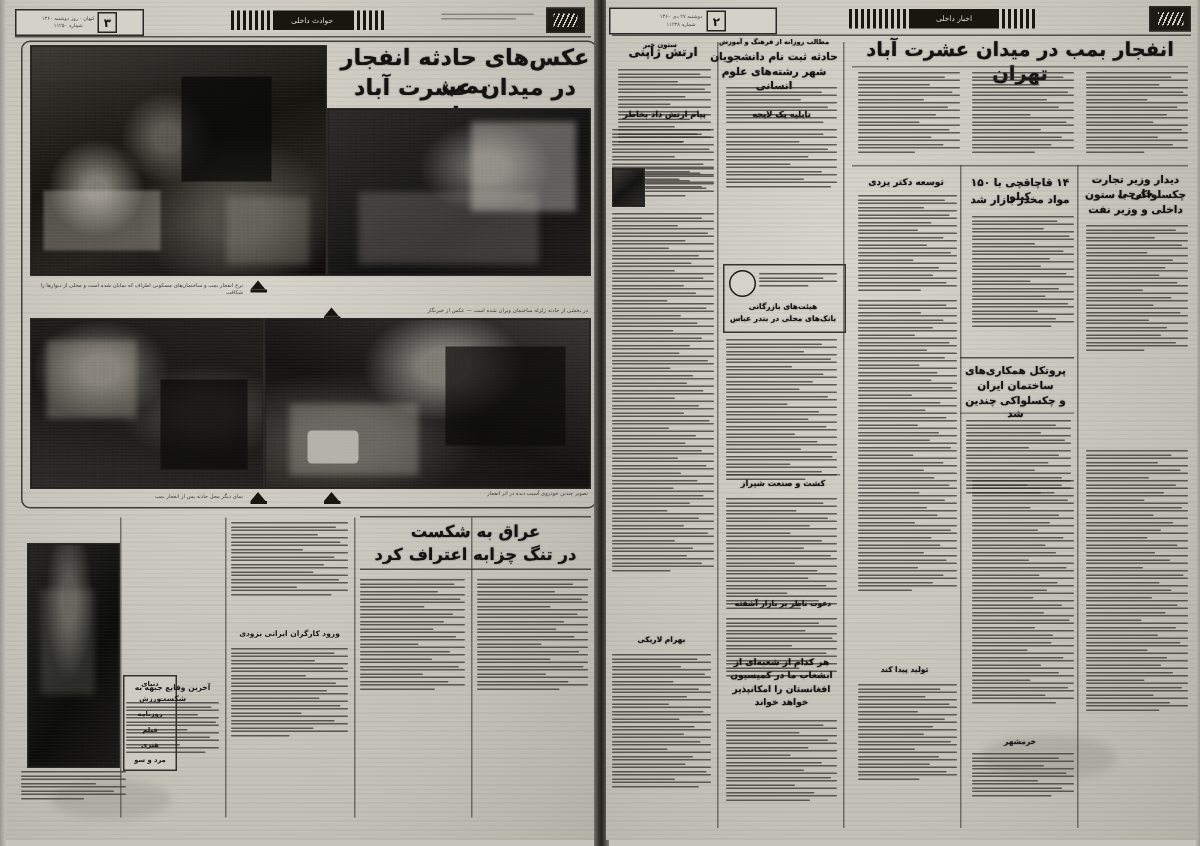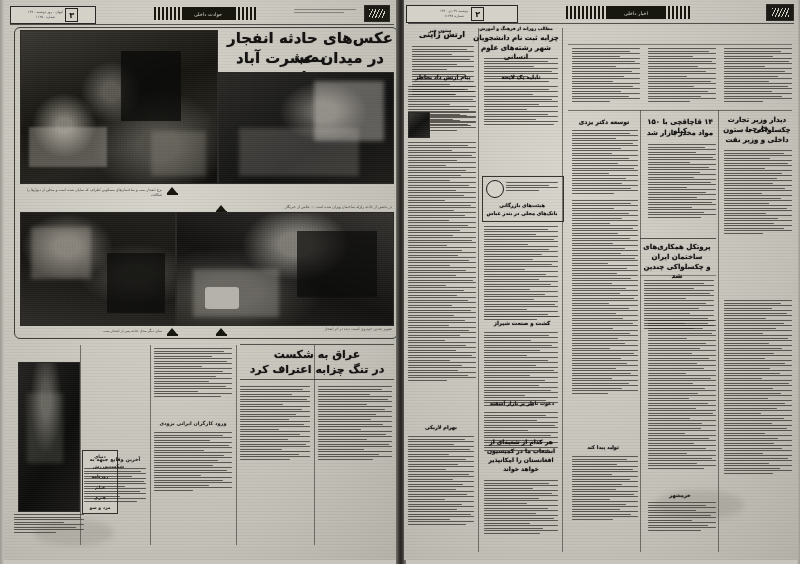--- a/index.html
+++ b/index.html
@@ -395,20 +395,21 @@
     <div class="barcode" style="left:162px;top:6px;width:42px;"></div>
     <div class="blackbar" style="left:204px;top:6px;width:56px;height:13px;">
       <span>اخبار داخلی</span>
     </div>
     <div class="barcode" style="left:260px;top:6px;width:26px;"></div>
     <div class="logo" style="left:362px;top:4px;width:26px;height:15px;">
       <div style="width:17px;height:9px;background:repeating-linear-gradient(115deg,#cfccc4 0 1px,#1b1a15 1px 3px);"></div>
     </div>
     <div class="rule" style="left:4px;top:23px;width:386px;height:1px;"></div>
 
+    <div class="hd" style="left:164px;top:26px;width:224px;font-size:13px;">انفجار بمب در میدان عشرت آباد تهران</div>
     <div class="rule" style="left:164px;top:44px;width:224px;height:1px;opacity:.55;"></div>
 
     <div class="lines dense" style="left:168px;top:48px;width:68px;">
       <i style="width:100%"></i>
         <i style="width:86%"></i>
         <i style="width:100%"></i>
         <i style="width:70%"></i>
       <i style="width:100%"></i>
         <i style="width:92%"></i>
         <i style="width:100%"></i>
@@ -826,21 +827,21 @@
       <i style="width:100%"></i>
         <i style="width:72%"></i>
     </div>
 
     <div class="vrule" style="left:74px;top:28px;height:524px;"></div>
     <div class="vrule" style="left:158px;top:28px;height:524px;"></div>
     <div class="vrule" style="left:236px;top:110px;height:442px;"></div>
     <div class="vrule" style="left:314px;top:110px;height:442px;"></div>
 
     <div class="hd" style="left:66px;top:26px;width:92px;font-size:4.4px;">مطالب روزانه از فرهنگ و آموزش</div>
-    <div class="hd" style="left:66px;top:34px;width:92px;font-size:7px;">چزابه ثبت نام دانشجویان</div>
+    <div class="hd" style="left:66px;top:34px;width:92px;font-size:7px;">حادثه ثبت نام دانشجویان</div>
     <div class="hd" style="left:66px;top:44px;width:92px;font-size:7px;">شهر رشته‌های علوم انسانی</div>
     <div class="lines dense" style="left:80px;top:58px;width:74px;">
       <i style="width:100%"></i>
         <i style="width:86%"></i>
         <i style="width:100%"></i>
         <i style="width:68%"></i>
       <i style="width:100%"></i>
         <i style="width:92%"></i>
         <i style="width:100%"></i>
         <i style="width:60%"></i>

